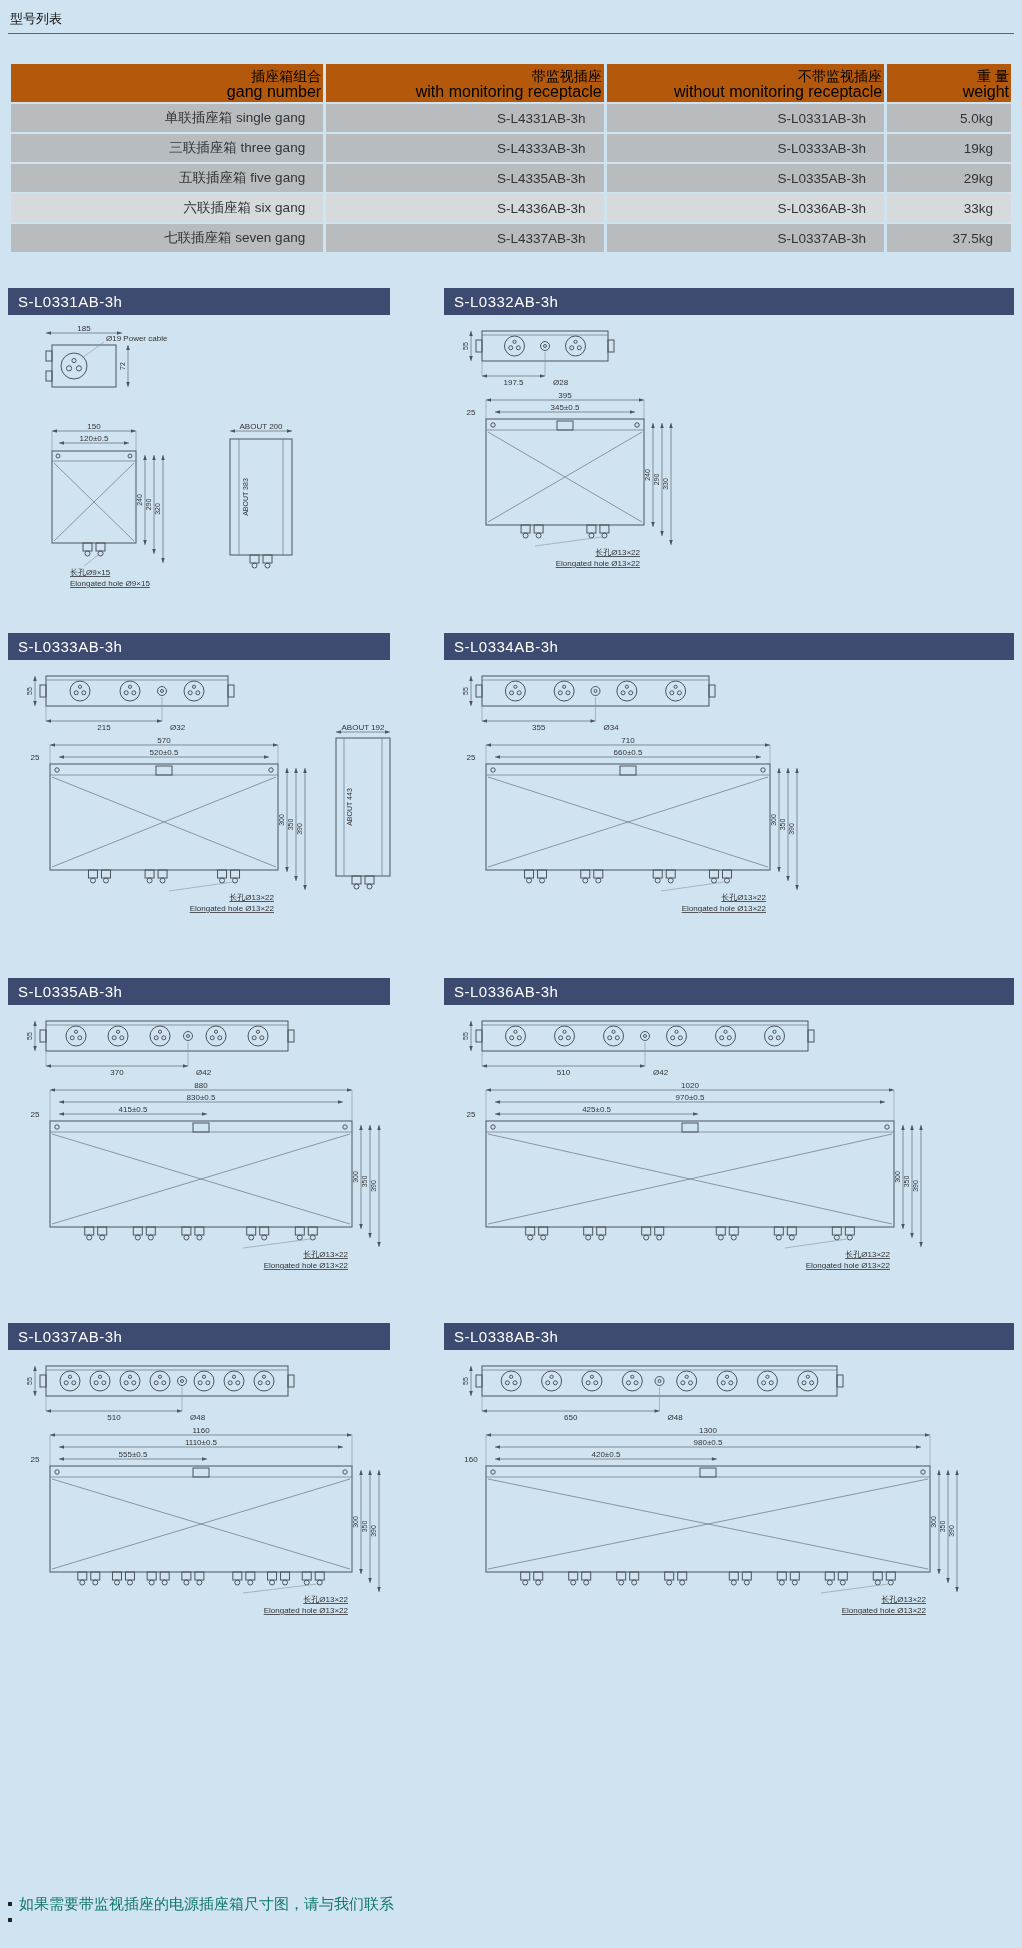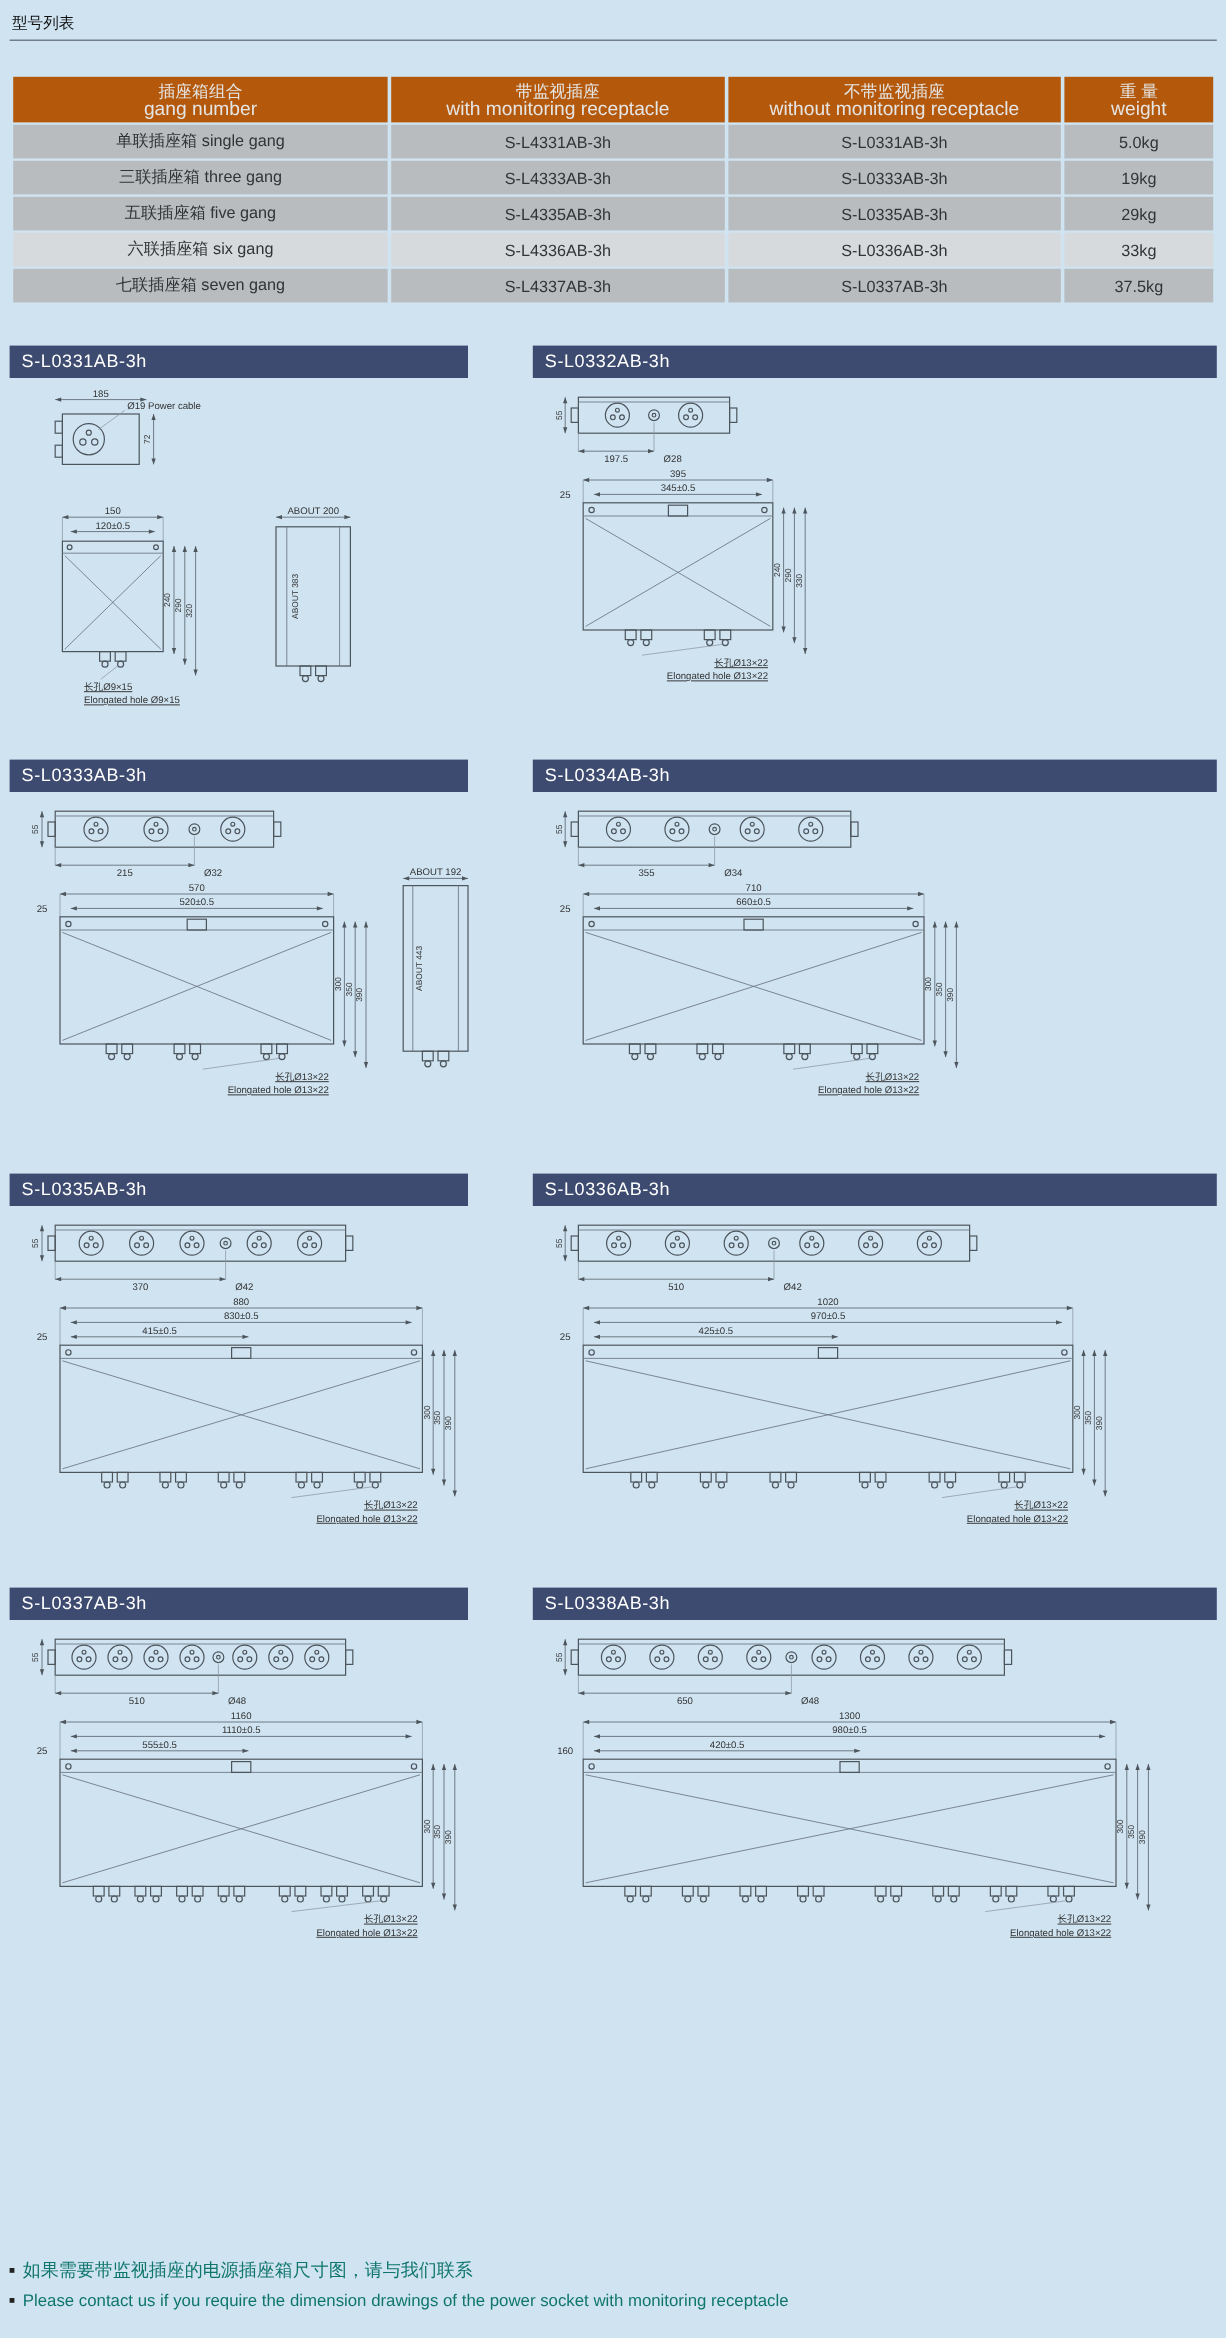--- a/index.html
+++ b/index.html
@@ -7,24 +7,24 @@
   body{
     width:1022px;min-height:1948px;margin:0 auto;
     font-family:"Liberation Sans","DejaVu Sans",sans-serif;color:#222;
     padding:8px 8px 16px;display:flex;flex-direction:column;
   }
   .title-row{
     font-size:13px;font-weight:normal;color:#111;
     padding:2px 0 5px 2px;border-bottom:1.5px solid #5a6670;margin-bottom:28px;
   }
   table{width:100%;border-collapse:separate;border-spacing:3px 2px;table-layout:fixed;margin-bottom:30px}
-  th{background:#b4590b;color:#e5e5e5;font-weight:normal;padding:4px 2px;text-align:center}
+  th{background:#b4590b;color:#000000;font-weight:normal;padding:4px 2px;text-align:right}
   th .zh{font-size:14px;line-height:17px}
   th .en{font-size:16px;line-height:13px}
-  td{text-align:center;font-size:13.5px;color:#303436;padding:5px 18px}
+  td{text-align:right;font-size:13.5px;color:#303436;padding:5px 18px}
   tr.odd td{background:#b8bcbf}
   tr.even td{background:#d7dadc}
   .panel-grid{display:grid;grid-template-columns:428px 1fr;column-gap:8px;row-gap:32px;margin-top:4px}
   .panel-bar{background:#3e4b70;color:#fff;font-size:15px;line-height:19px;padding:4px 10px;letter-spacing:.5px}
   .panel:nth-child(odd) .panel-bar{width:382px}
   svg.draw{display:block}
   .sh{fill:none;stroke:#4d555c;stroke-width:1}
   .tl{stroke:#6a7380;stroke-width:.7}
   .dl{stroke:#5c6670;stroke-width:.7}
   .xl{stroke:#8a94a0;stroke-width:.6}
@@ -870,15 +870,14 @@
     </div>
   </div>
 
 <div class="footer">
   <div class="fnote zh">
     <span class="sq"></span>
     <span>如果需要带监视插座的电源插座箱尺寸图，请与我们联系</span>
   </div>
   <div class="fnote en">
     <span class="sq"></span>
-    <span>Please contact us if you require the dimension drawings of the power socket with monitoring receptacle</span>
   </div>
 </div>
 
 </body></html>

